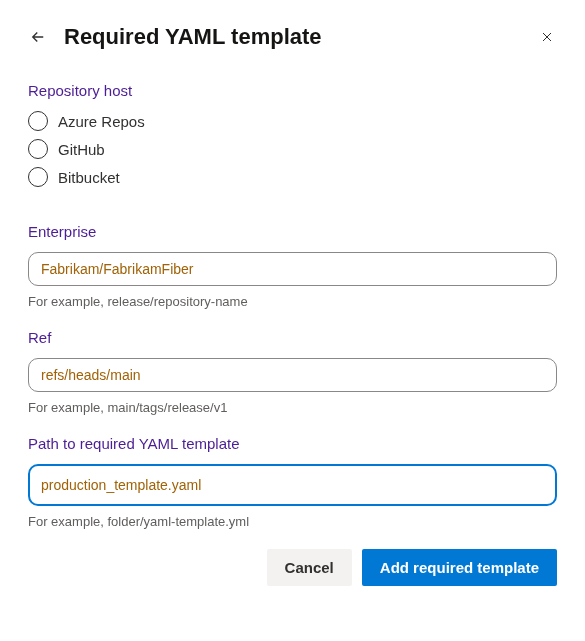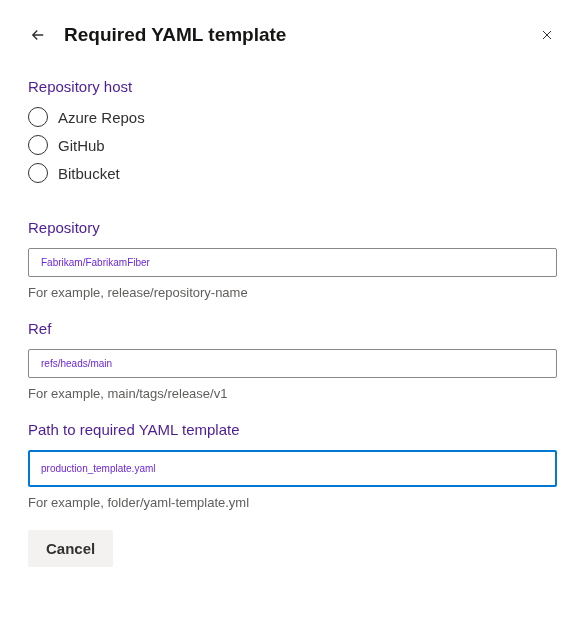--- a/index.html
+++ b/index.html
@@ -25,21 +25,21 @@
     .back-btn {
       width: 20px;
       height: 20px;
       display: flex;
       align-items: center;
       justify-content: center;
       cursor: pointer;
       color: #323130;
     }
     .title {
-      font-size: 19px;
+      font-size: 22px;
       font-weight: 700;
       color: #161514;
     }
     .close-btn {
       width: 20px;
       height: 20px;
       display: flex;
       align-items: center;
       justify-content: center;
       cursor: pointer;
@@ -84,39 +84,39 @@
     .radio-label {
       font-size: 15px;
       color: #323130;
     }
     .field-group {
       margin-bottom: 20px;
     }
     .text-input {
       width: 100%;
       padding: 8px 12px;
-      font-size: 10px;
+      font-size: 14px;
       border: 1px solid #8a8886;
-      border-radius: 2px;
-      color: #6d28d9;
+      border-radius: 10px;
+      color: #a16207;
       font-family: inherit;
       outline: none;
     }
     .text-input.focused {
       border: 2px solid #0078d4;
       padding: 11px 11px;
     }
     .helper-text {
       font-size: 13px;
       color: #605e5c;
       margin-top: 8px;
     }
     .button-row {
       display: flex;
-      justify-content: flex-start;
+      justify-content: flex-end;
       gap: 10px;
       margin-top: 16px;
     }
     .btn {
       padding: 10px 18px;
       font-size: 15px;
       font-weight: 600;
       border: none;
       border-radius: 2px;
       cursor: pointer;
@@ -160,32 +160,33 @@
     <div class="radio-circle"></div>
     <span class="radio-label">GitHub</span>
   </div>
   <div class="radio-item">
     <div class="radio-circle"></div>
     <span class="radio-label">Bitbucket</span>
   </div>
 </div>
 
 <div class="field-group">
-  <div class="section-label">Repository</div>
+  <div class="section-label">Enterprise</div>
   <input type="text" class="text-input" value="Fabrikam/FabrikamFiber" style="">
   <div class="helper-text">For example, release/repository-name</div>
 </div>
 
 <div class="field-group">
   <div class="section-label">Ref</div>
   <input type="text" class="text-input" value="refs/heads/main" style="">
   <div class="helper-text">For example, main/tags/release/v1</div>
 </div>
 
 <div class="field-group">
   <div class="section-label">Path to required YAML template</div>
   <input type="text" class="text-input focused" value="production_template.yaml" style="">
   <div class="helper-text">For example, folder/yaml-template.yml</div>
 </div>
 
 <div class="button-row">
   <button class="btn btn-cancel">Cancel</button>
+  <button class="btn btn-primary">Add required template</button>
 </div>
 
 </body></html>

